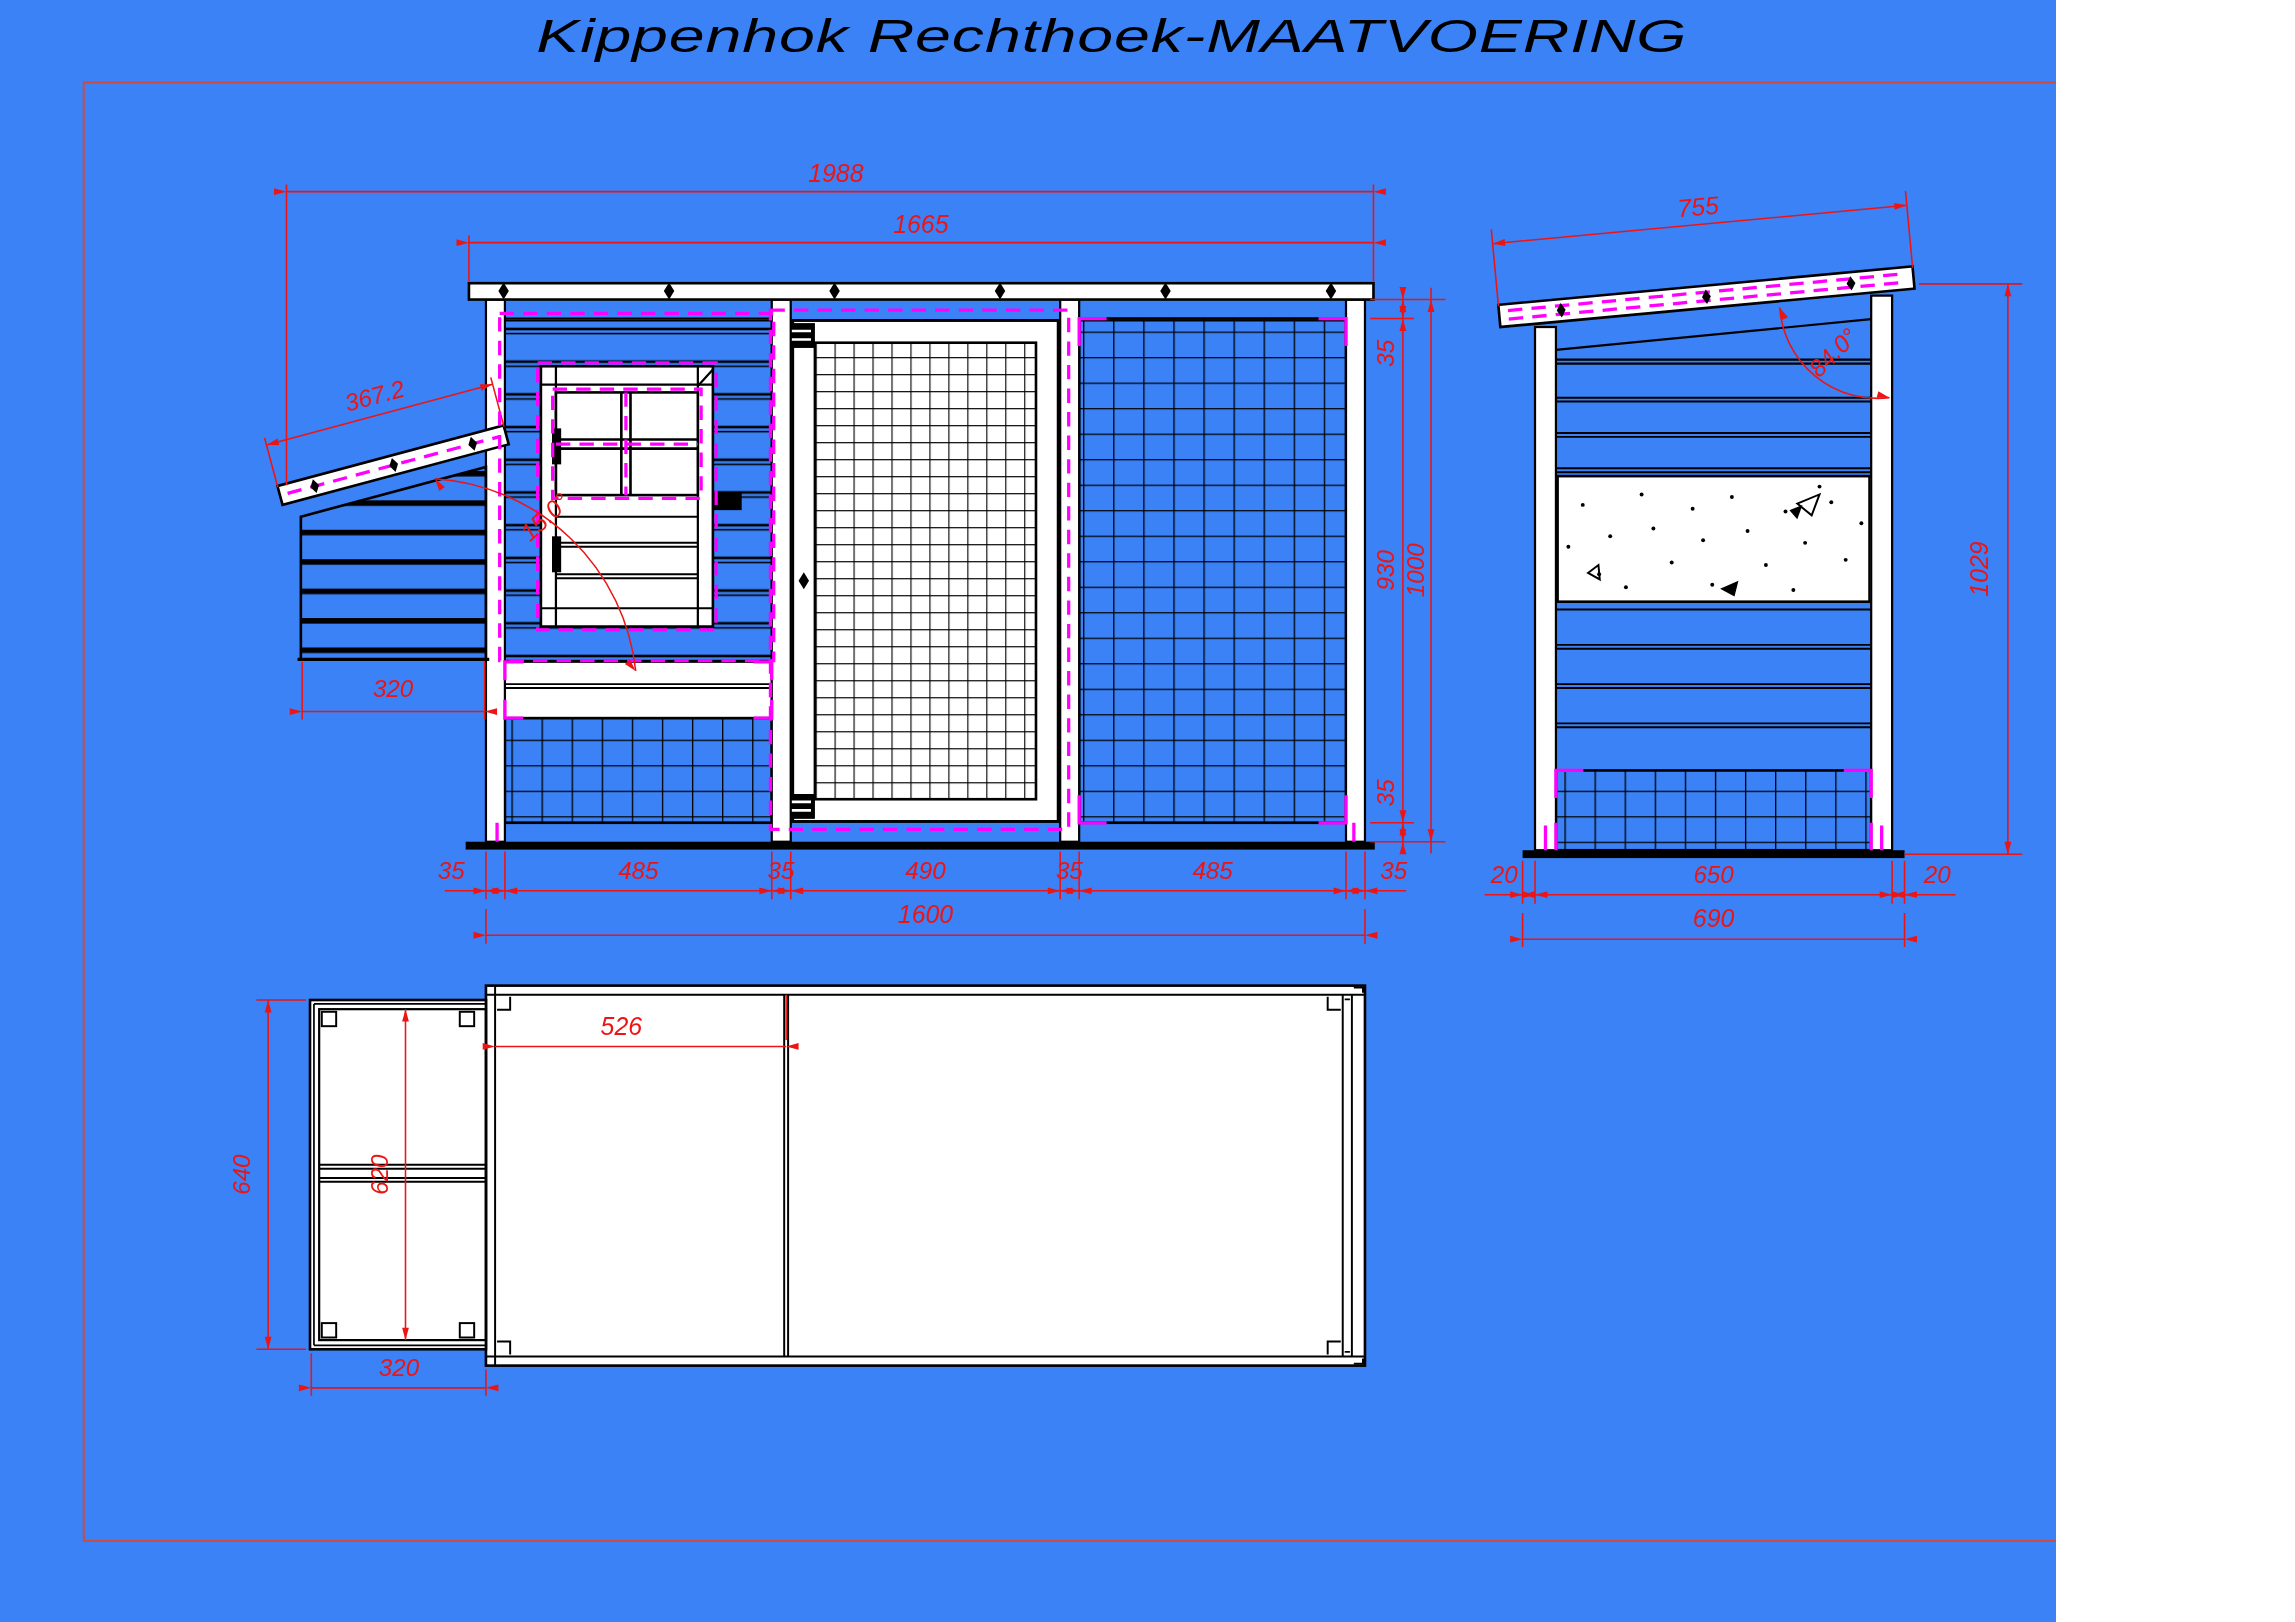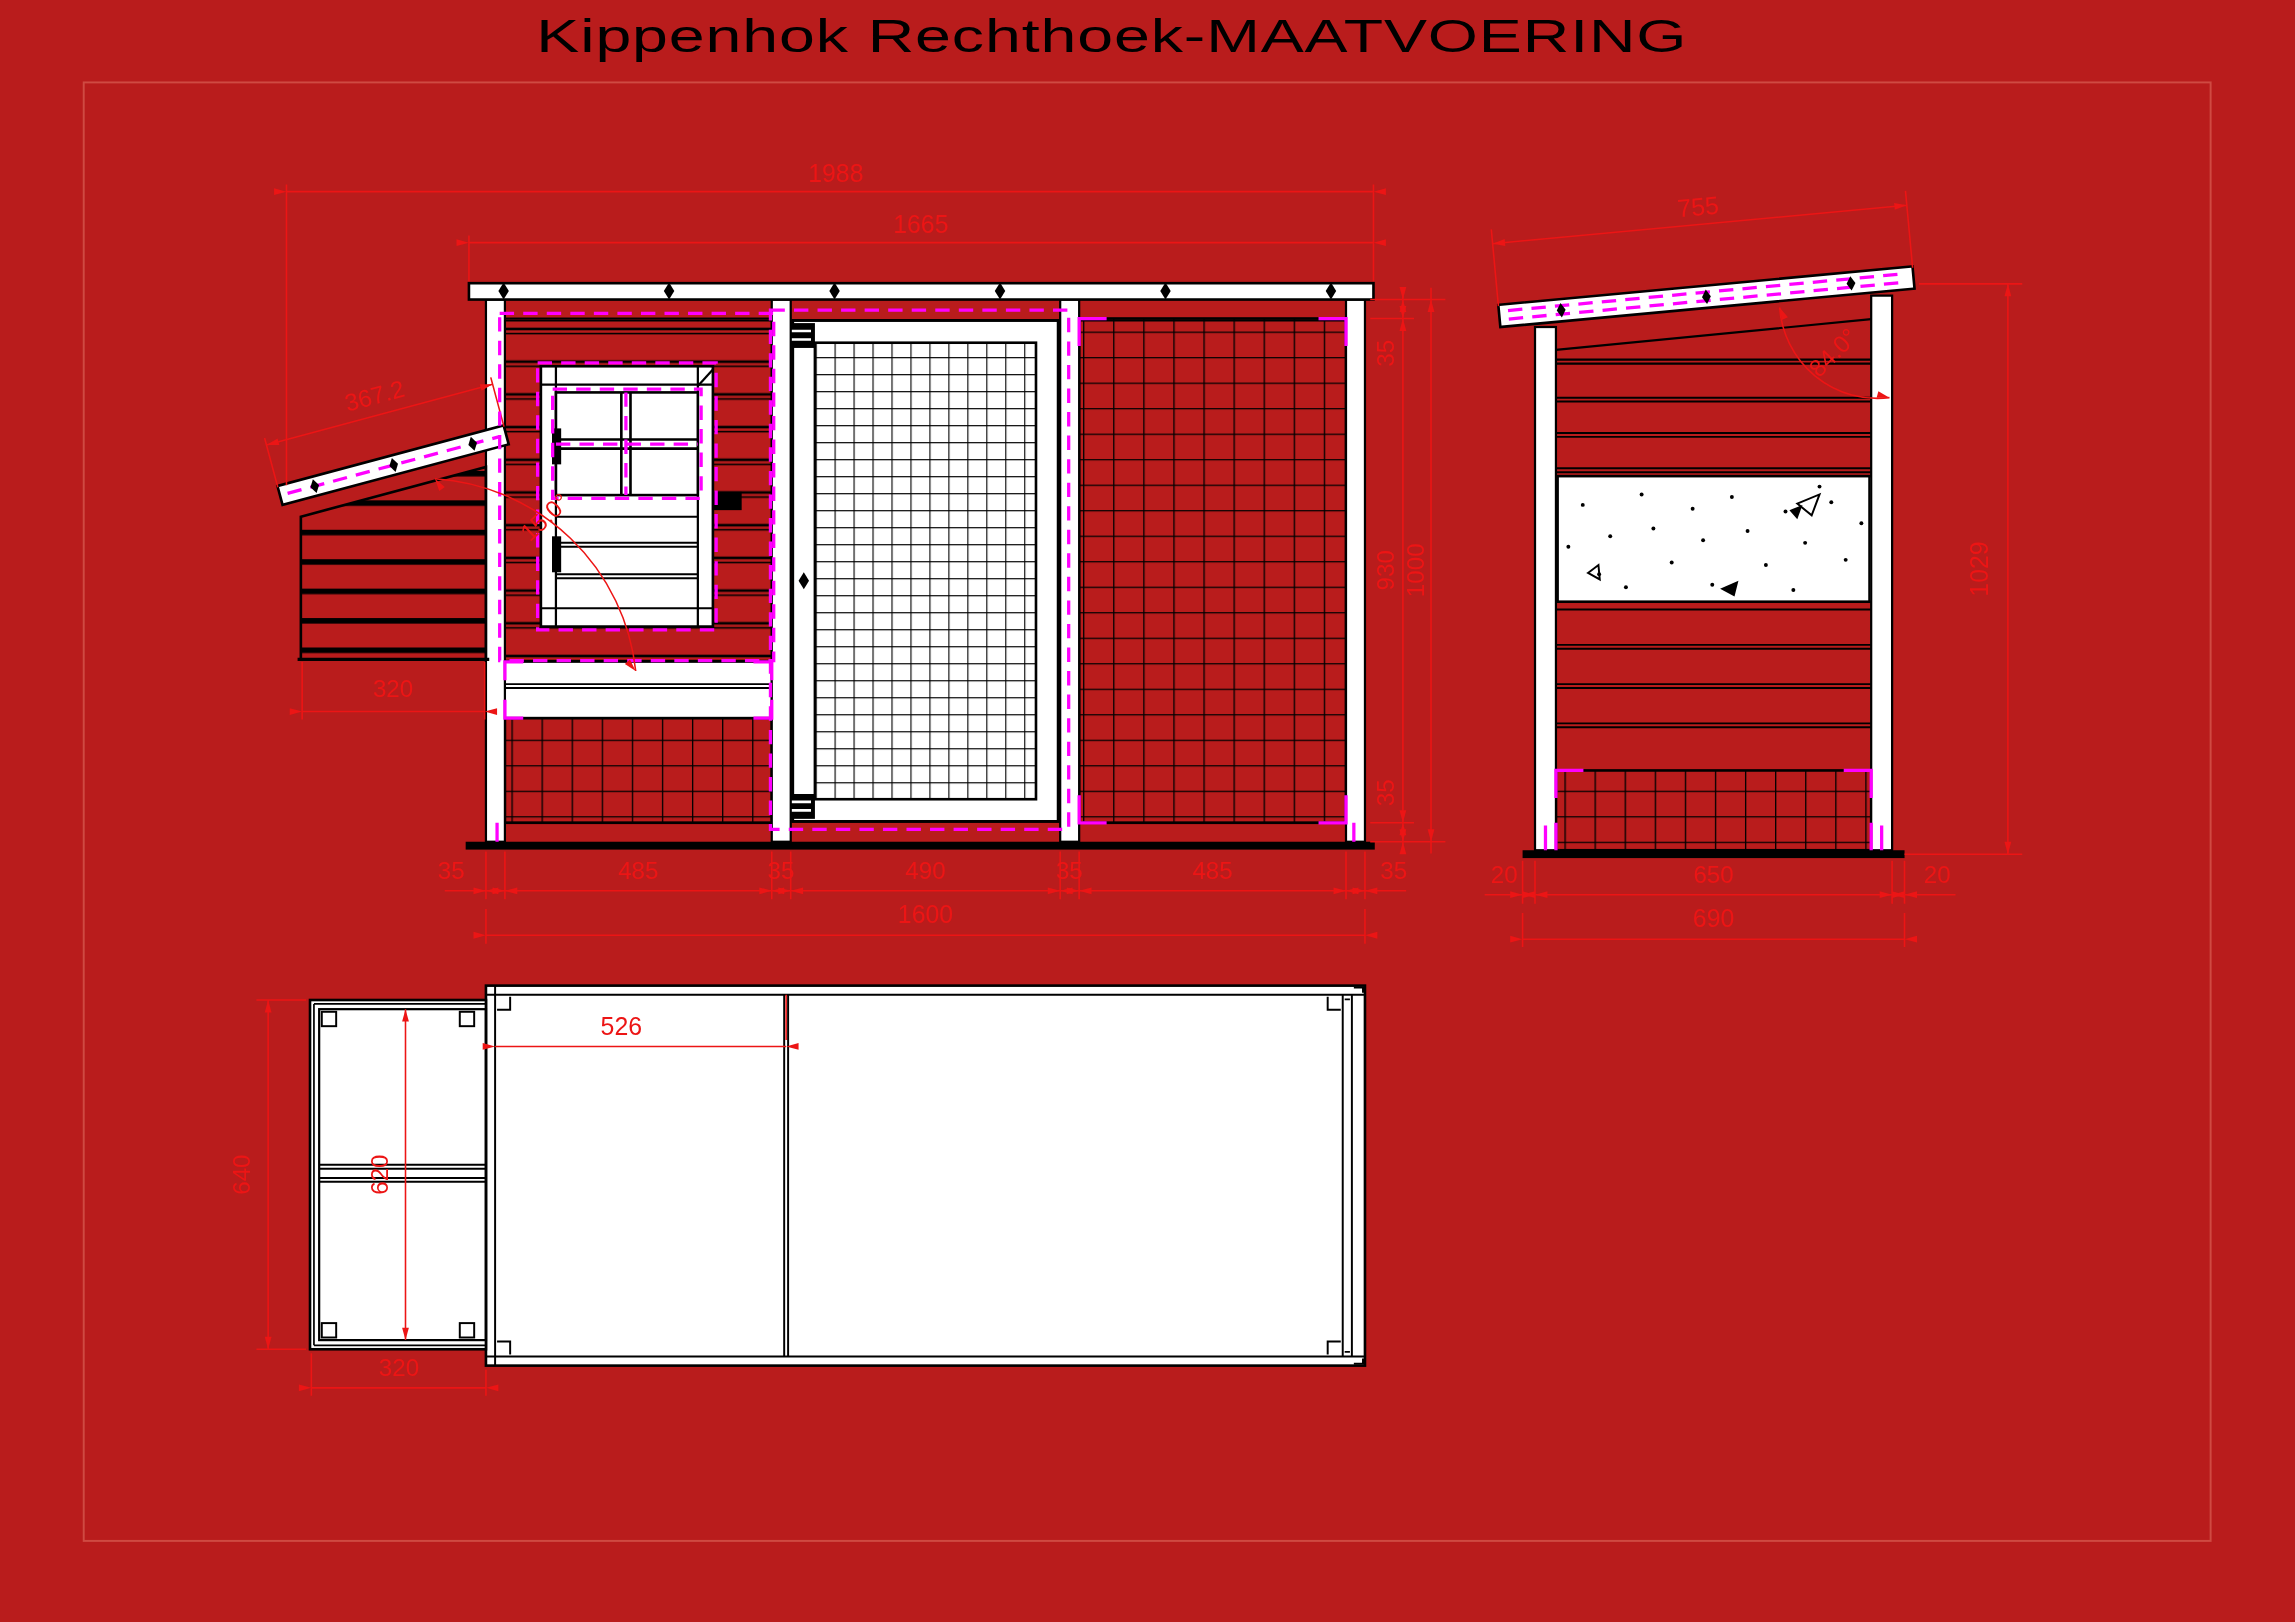--- a/index.html
+++ b/index.html
@@ -1,16 +1,16 @@
 <!DOCTYPE html>
 <html style="font-size:10.5px"><head>
 <meta charset="utf-8">
 <style>
   html,body{margin:0;padding:0;background:#ffffff;}
-  .page{position:relative;width:2295px;height:1622px;background:#b91c1c;font-family:"Liberation Sans",sans-serif;overflow:hidden;}
+  .page{position:relative;width:2056px;height:1622px;background:#3b82f6;font-family:"Liberation Sans",sans-serif;overflow:hidden;font-style:italic;}
   svg{display:block;}
   text{font-family:"Liberation Sans",sans-serif;}
   .dimtxt{fill:#ec1515;font-size:37px;}
   .dimtxt.big{font-size:38px;}
   .titletxt{fill:#000;font-size:72px;font-weight:500;letter-spacing:1px;}
   .blk{stroke:#000;fill:none;}
   .wht{fill:#fff;stroke:#000;}
   .mag{stroke:#ff00ff;fill:none;stroke-width:5;stroke-dasharray:22 14;}
   .magsolid{stroke:#ff00ff;fill:none;stroke-width:5;}
   .red{stroke:#ec1515;fill:none;stroke-width:2.4;}

